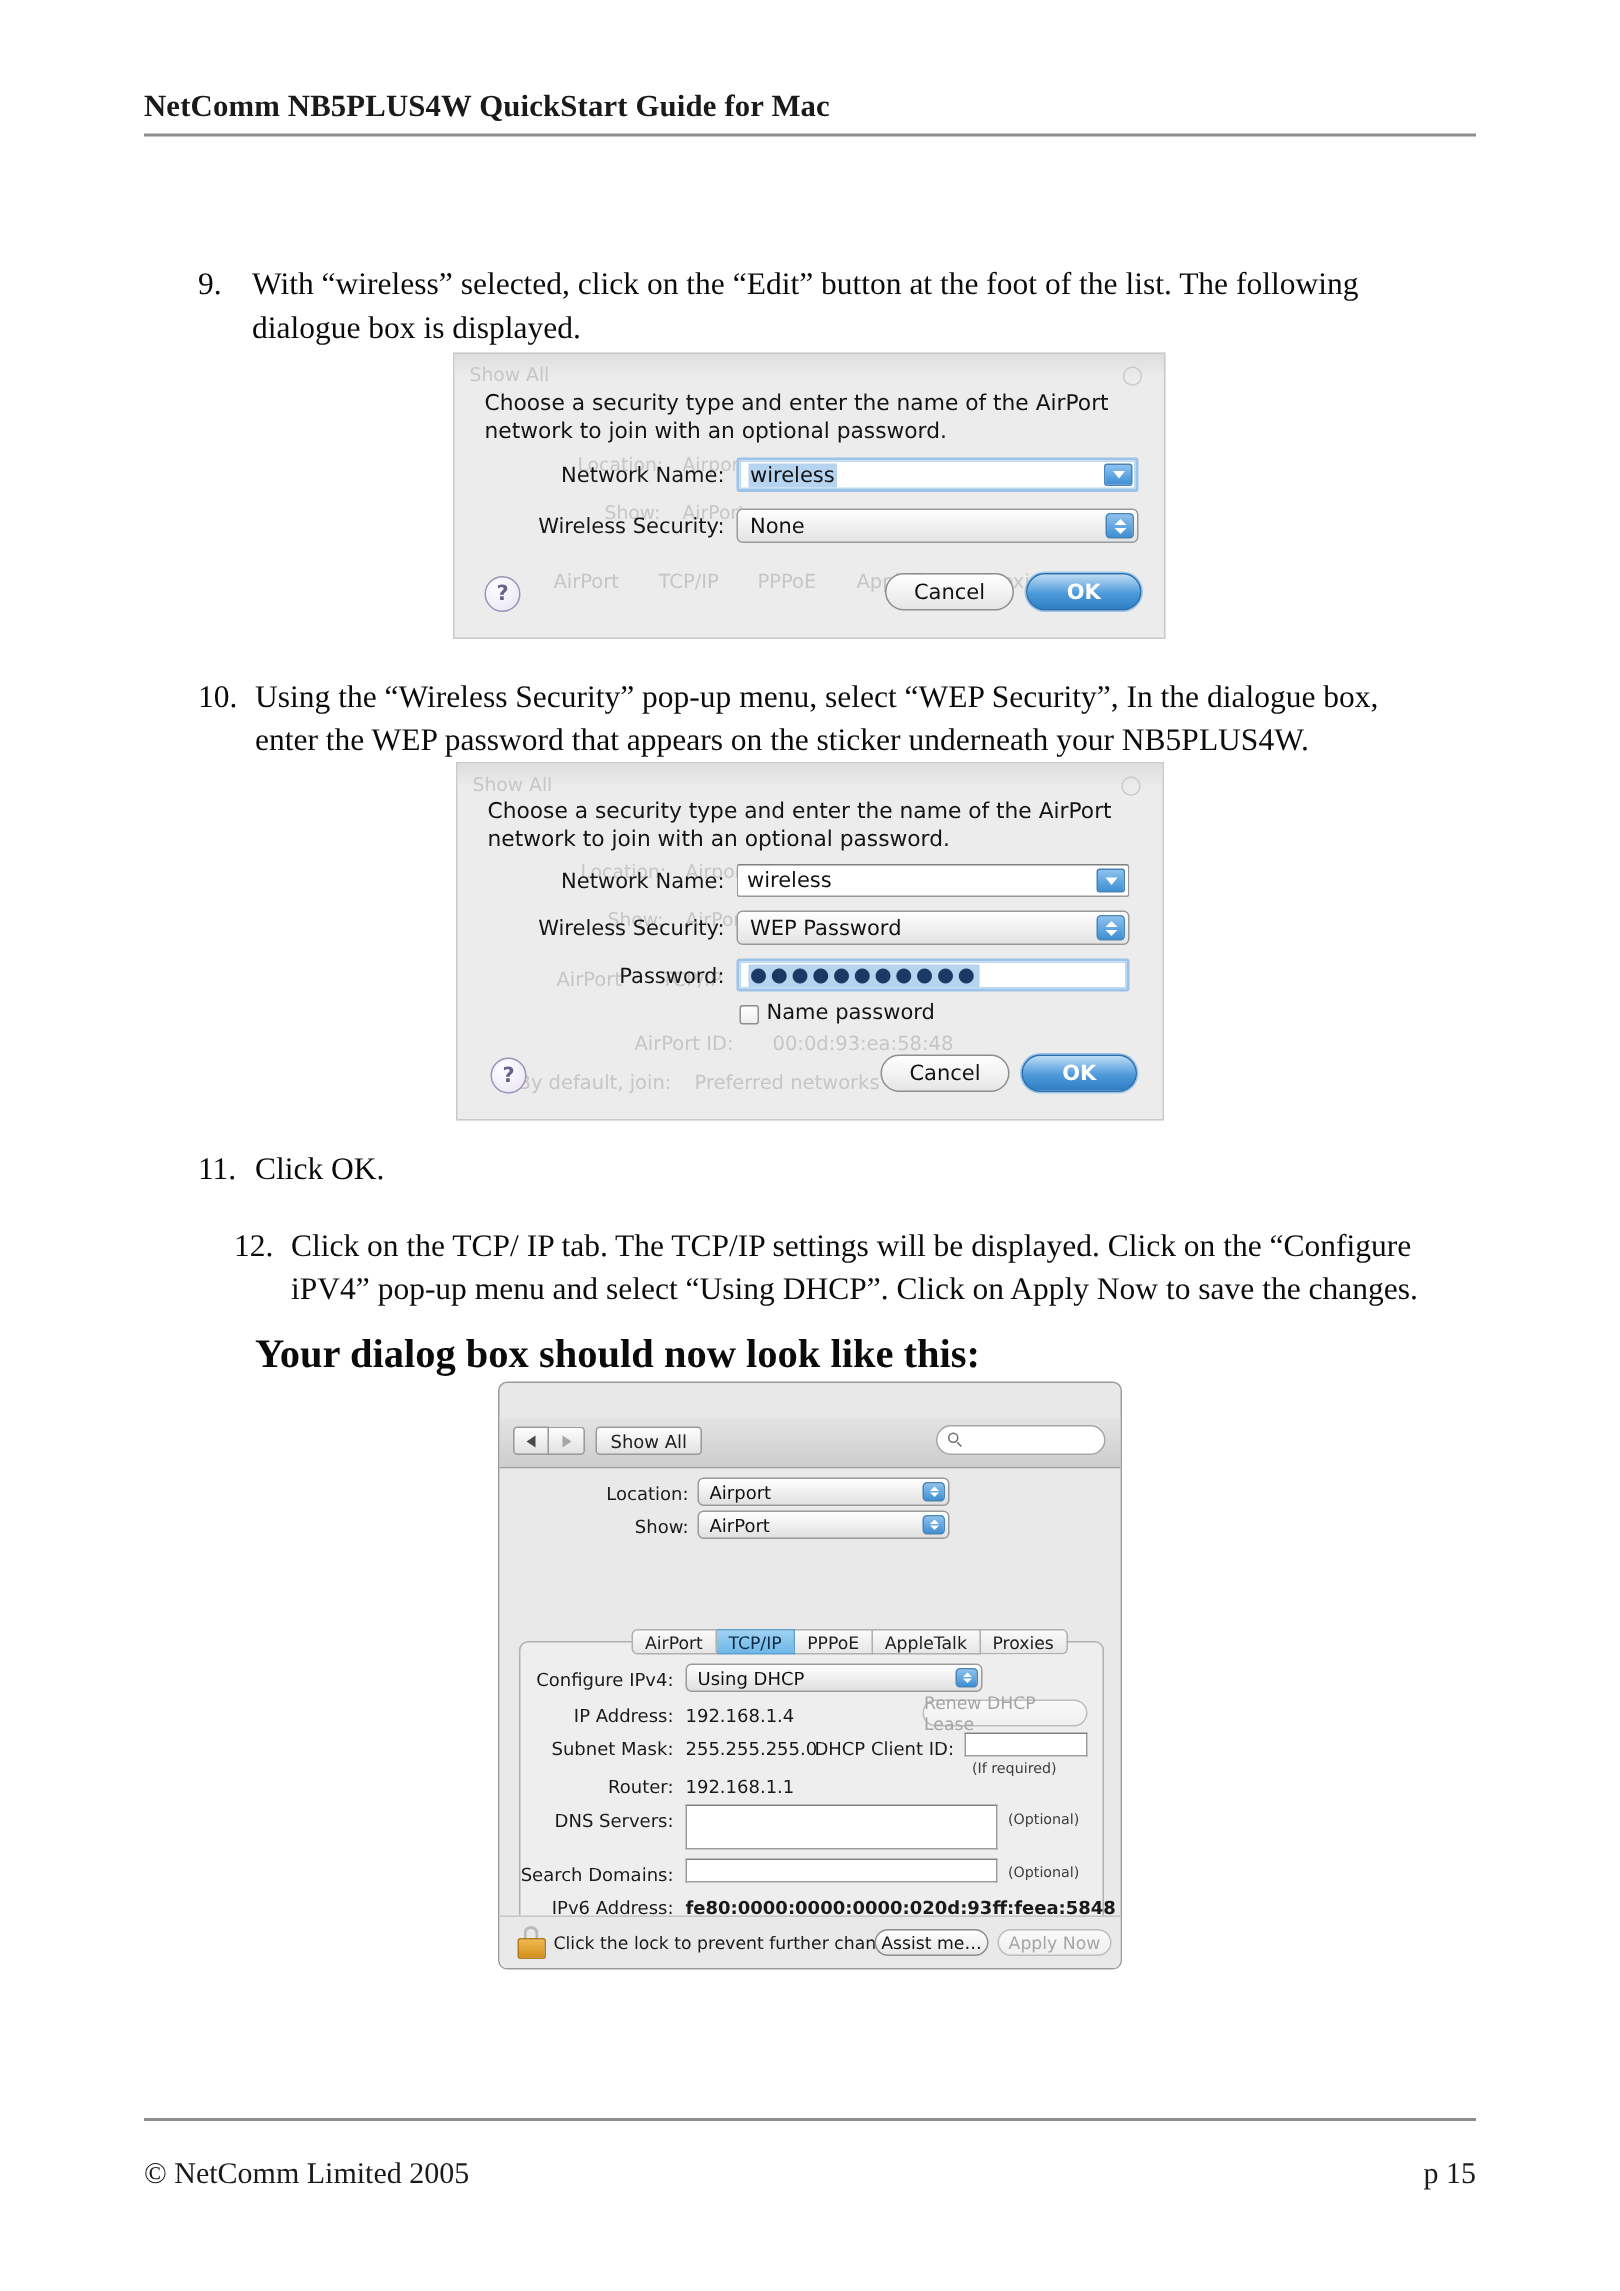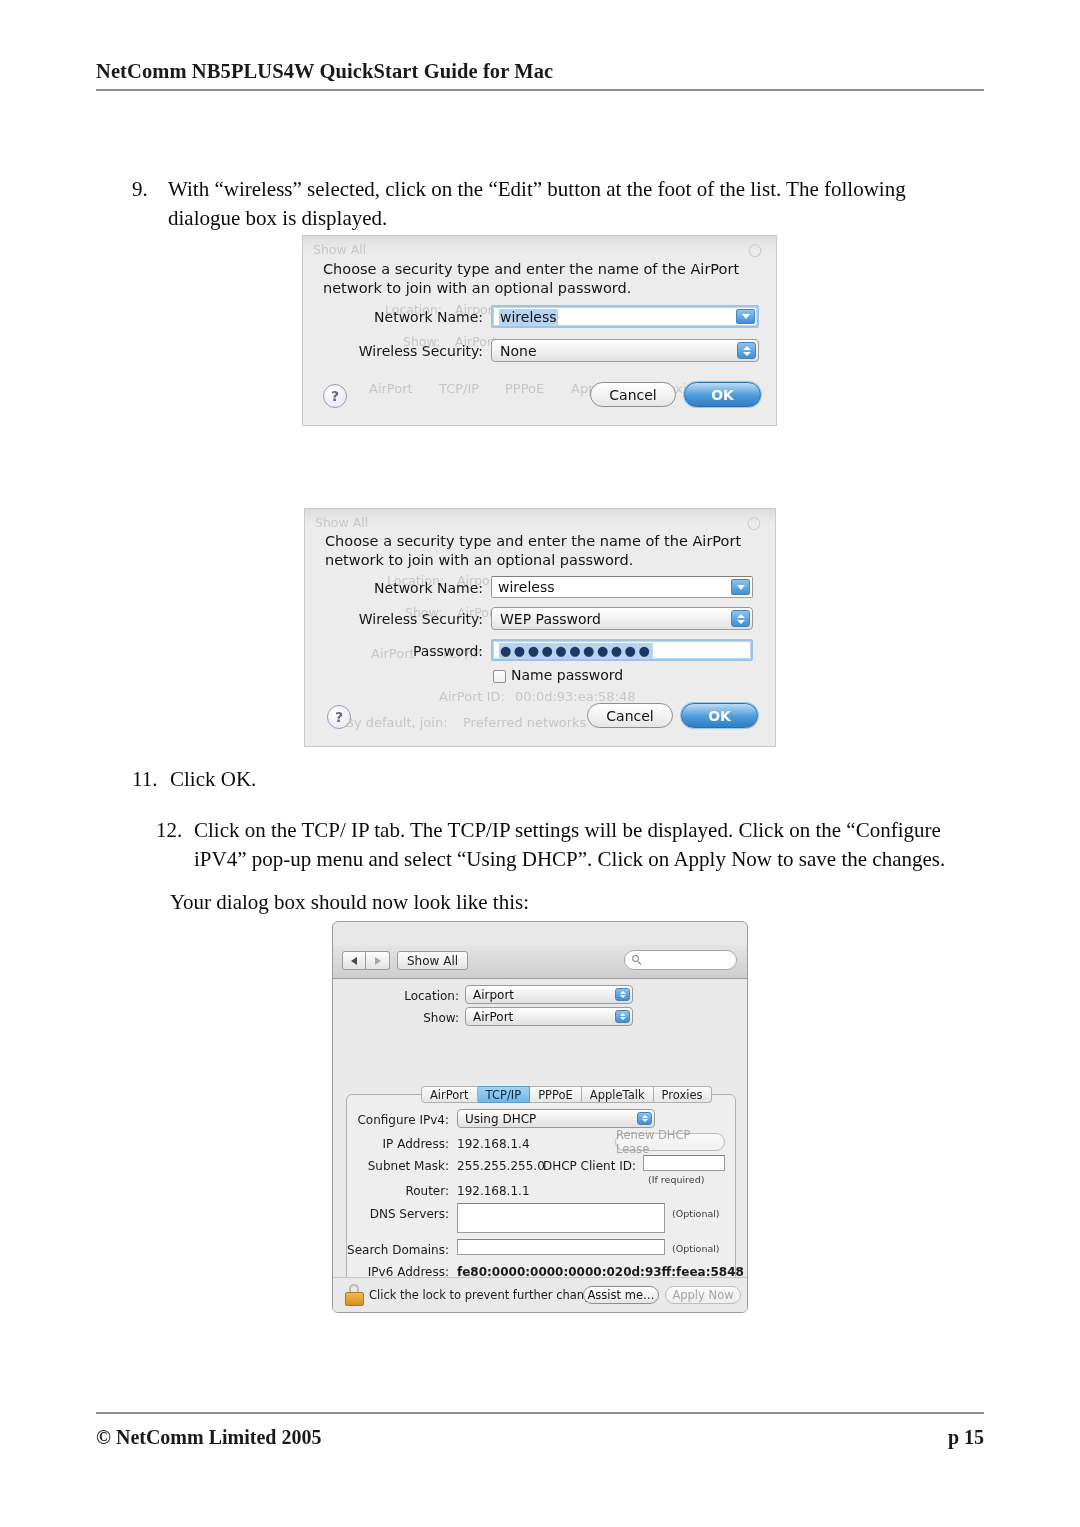--- a/index.html
+++ b/index.html
@@ -14,27 +14,27 @@
   .page{position:absolute;inset:0;}
 
   
   .run-head{position:absolute;left:96px;top:60px;width:888px;}
   .run-head .txt{font-size:20.5px;font-weight:bold;letter-spacing:.1px;color:#1a1a1a;}
   .run-head .rule{margin-top:6px;height:2px;background:#8d8d8d;}
 
   .run-foot{position:absolute;left:96px;top:1412px;width:888px;}
   .run-foot .rule{height:2px;background:#8d8d8d;}
   .run-foot .row{display:flex;justify-content:space-between;align-items:baseline;margin-top:12px;}
-  .run-foot .txt{font-size:20px;font-weight:bold;color:#1a1a1a;}
+  .run-foot .txt{font-size:20px;font-weight:normal;color:#1a1a1a;margin-top:12px;}
 
   
   .step{position:absolute;display:flex;}
   .step .num{flex:0 0 auto;font-size:21px;line-height:29px;text-align:left;}
   .step .body{font-size:21px;line-height:29px;}
-  .plain{position:absolute;font-size:21px;line-height:29px;}
+  .plain{position:absolute;font-size:27px;line-height:29px;font-weight:bold;}
 
   
   .sheet{
     position:absolute;
     background:#ececec;
     border:1px solid #c9c9c9;
     overflow:hidden;
     font-family:"DejaVu Sans", sans-serif;
     color:#111;
   }
@@ -283,32 +283,36 @@
           <i class="up"></i>
           <i class="dn"></i>
         </span>
     </div>
 
     <div class="help" style="left:20px;top:148px;">?</div>
     <div class="btn" style="left:287px;top:146px;width:86px;height:25px;">Cancel</div>
     <div class="btn default" style="left:381px;top:146px;width:77px;height:25px;">OK</div>
   </div>
 
+  <div class="step" style="left:132px;top:450px;width:832px;">
+    <div class="num" style="width:38px;">10.</div>
+    <div class="body" style="width:794px;">Using the “Wireless Security” pop-up menu, select “WEP Security”, In the dialogue box, enter the WEP password that appears on the sticker underneath your NB5PLUS4W.</div>
+  </div>
 
   <div class="sheet" style="left:304px;top:508px;width:470px;height:237px;">
 
     <div class="ghost" style="left:10px;top:6px;">Show All</div>
     <div class="ghost" style="right:14px;top:6px;">◯</div>
     <div class="ghost" style="left:82px;top:64px;">Location:</div>
     <div class="ghost" style="left:152px;top:64px;">Airport</div>
     <div class="ghost" style="left:100px;top:96px;">Show:</div>
     <div class="ghost" style="left:152px;top:96px;">AirPort</div>
     <div class="ghost big" style="left:66px;top:137px;">AirPort</div>
     <div class="ghost big" style="left:136px;top:137px;">TCP/IP</div>
-    <div class="ghost big" style="left:134px;top:180px;">AirPort ID:</div>
+    <div class="ghost big" style="left:118px;top:180px;">AirPort ID:</div>
     <div class="ghost big" style="left:198px;top:180px;margin-left:12px;">00:0d:93:ea:58:48</div>
     <div class="ghost big" style="left:40px;top:206px;">By default, join:</div>
     <div class="ghost big" style="left:158px;top:206px;">Preferred networks</div>
 
     <div class="prompt" style="left:20px;top:23px;width:420px;">Choose a security type and enter the name of the AirPort
 network to join with an optional password.</div>
 
     <div class="flabel" style="left:58px;top:71px;width:120px;">Network Name:</div>
     <div class="tfield" style="left:186px;top:67px;width:262px;height:22px;">
       <span>wireless</span>

